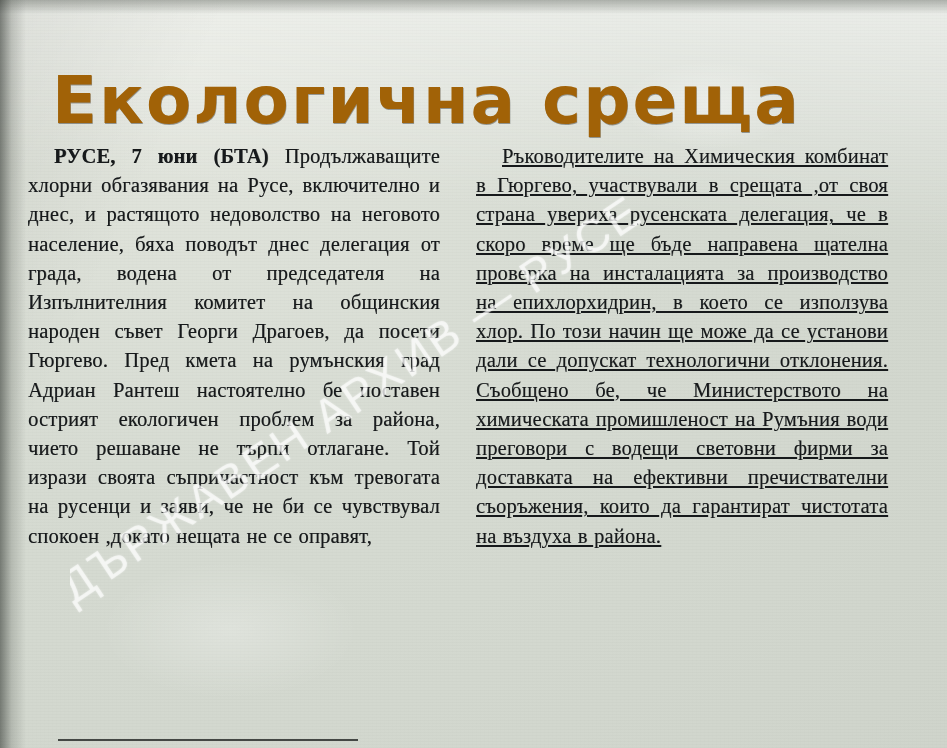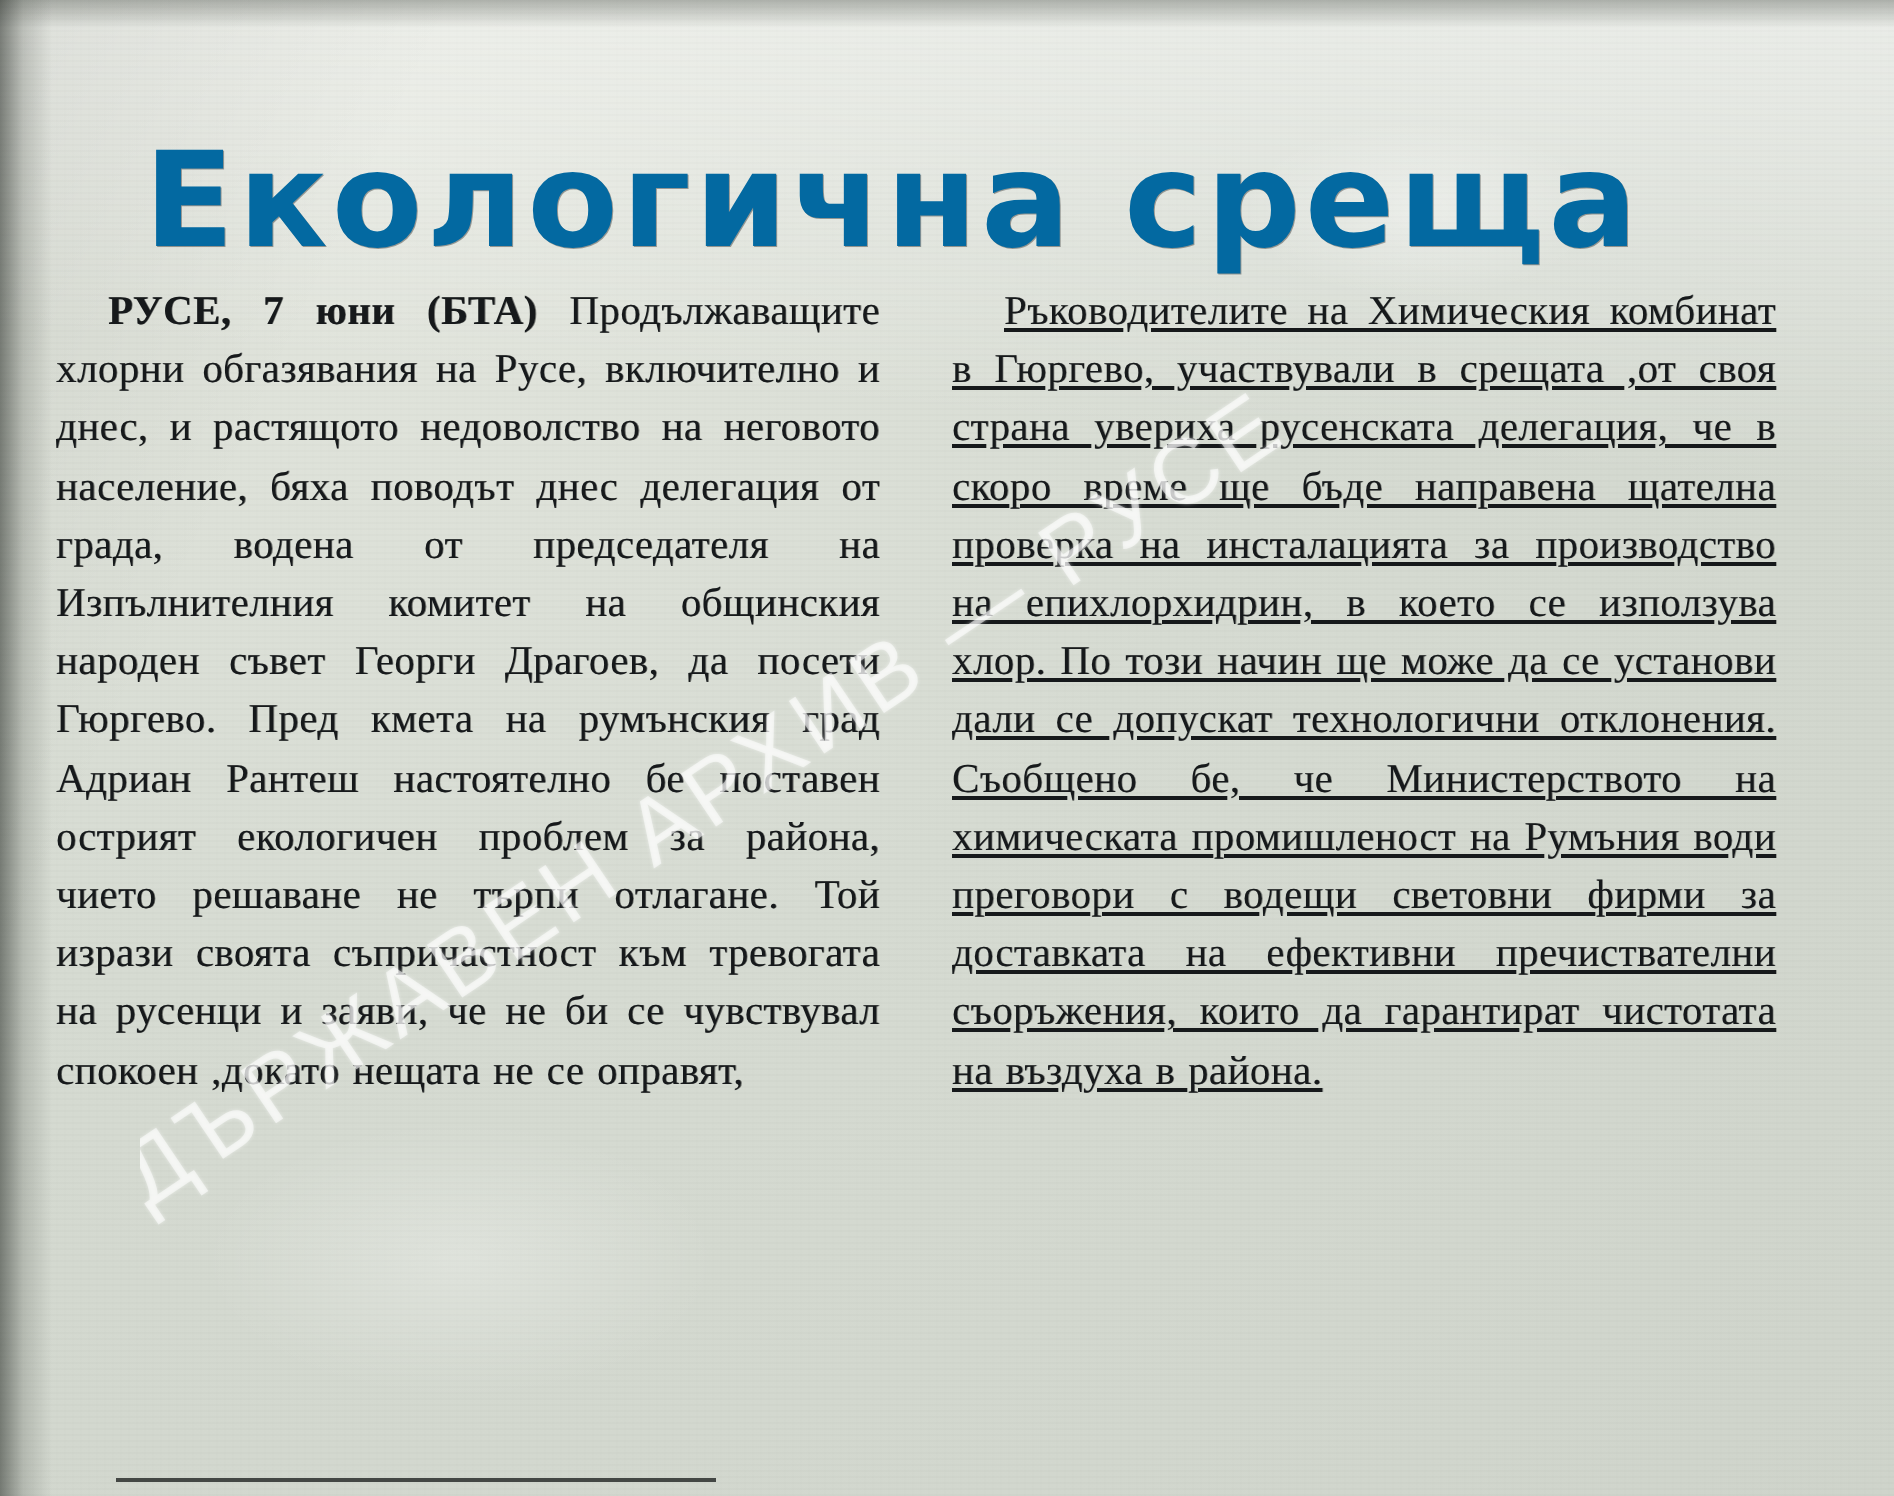--- a/index.html
+++ b/index.html
@@ -54,24 +54,23 @@
   #headline {
     position: absolute;
     left: 52px;
     top: 24px;
     width: 860px;
     font-family: "DejaVu Sans", sans-serif;
     font-weight: bold;
     font-size: 66px;
     line-height: 1.0;
     letter-spacing: 2px;
-    color: #0369a1;
+    color: #a16207;
     white-space: nowrap;
     text-shadow: 0.5px 0.5px 0 rgba(0,0,0,0.35);
-    margin-left: 20px;
   }
   
   #columns {
     position: absolute;
     left: 28px;
     top: 142px;
     width: 862px;
     display: flex;
     gap: 36px;
   }

